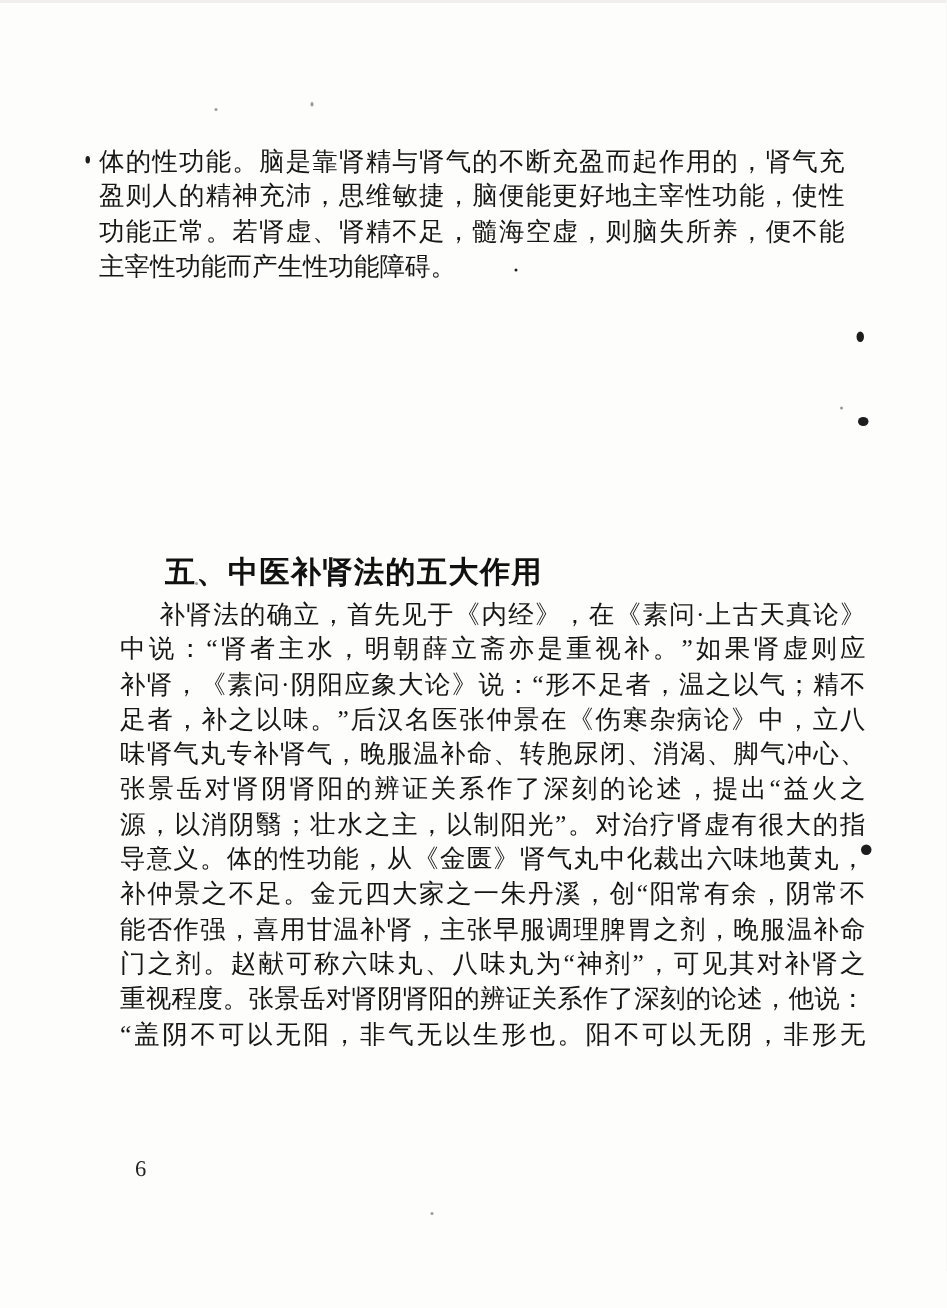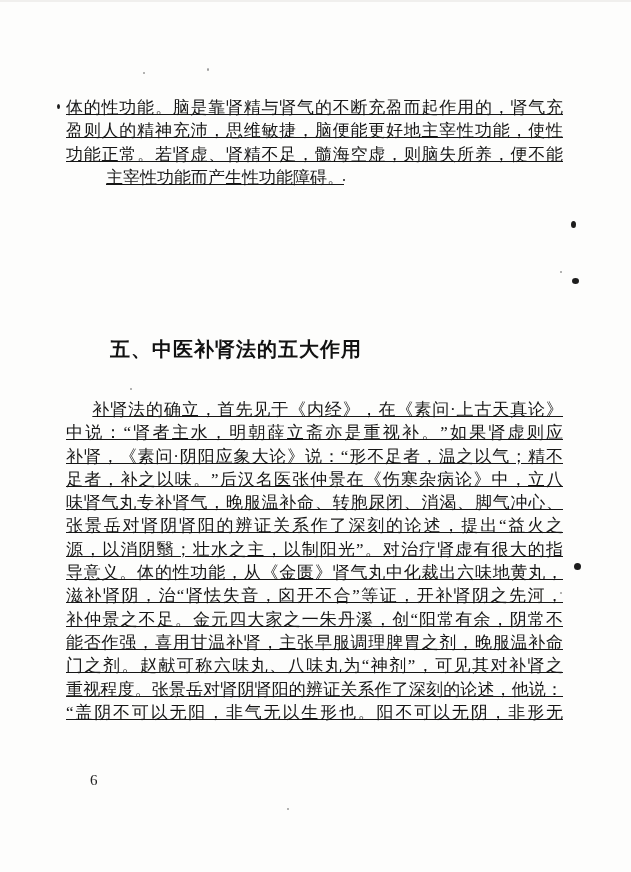--- a/index.html
+++ b/index.html
@@ -19,60 +19,58 @@
     position:absolute;top:0;left:0;right:0;height:2px;
     background:#f0efed;
   }
   .para{
     position:absolute;
     left:66px;
     width:497px;
     font-size:17px;
     line-height:23.3px;
     letter-spacing:0px;
-    text-decoration:underline;
   }
   .pline{
     white-space:nowrap;
     overflow:hidden;
     text-align:justify;
     text-align-last:justify;
     height:23.3px;
   }
   .pline.short{
     text-align-last:left;
-    margin-left:40px;
   }
   .para.indent .pline:first-child{
     text-indent:1.55em;
   }
   .heading{
     position:absolute;
-    top:336px;left:110px;
+    top:368px;left:110px;
     font-size:20px;
     font-weight:bold;
     letter-spacing:1px;
     white-space:nowrap;
     color:#111;
   }
   .page-number{
     position:absolute;
     top:772px;left:90px;
     font-size:15px;
     color:#222;
   }
   .speck{
     position:absolute;
     background:#1d1d1d;
     border-radius:50%;
   }
   .speck.light{background:#9a9a9a;}
   #para1{top:96px;}
   #para2{top:192px;}
-  #para3{top:398px;}
+  #para3{top:398px;margin-left:14px;}
 </style>
 </head>
 <body>
 
 <div class="page">
   <div class="edge-top"></div>
 
   <div id="para1" class="para">
       <div class="pline">体的性功能。脑是靠肾精与肾气的不断充盈而起作用的，肾气充</div>
       <div class="pline">盈则人的精神充沛，思维敏捷，脑便能更好地主宰性功能，使性</div>
@@ -85,21 +83,20 @@
 
   <div id="para3" class="para indent">
       <div class="pline">补肾法的确立，首先见于《内经》，在《素问·上古天真论》</div>
       <div class="pline">中说：“肾者主水，明朝薛立斋亦是重视补。”如果肾虚则应</div>
       <div class="pline">补肾，《素问·阴阳应象大论》说：“形不足者，温之以气；精不</div>
       <div class="pline">足者，补之以味。”后汉名医张仲景在《伤寒杂病论》中，立八</div>
       <div class="pline">味肾气丸专补肾气，晚服温补命、转胞尿闭、消渴、脚气冲心、</div>
       <div class="pline">张景岳对肾阴肾阳的辨证关系作了深刻的论述，提出“益火之</div>
       <div class="pline">源，以消阴翳；壮水之主，以制阳光”。对治疗肾虚有很大的指</div>
       <div class="pline">导意义。体的性功能，从《金匮》肾气丸中化裁出六味地黄丸，</div>
-      <div class="pline">滋补肾阴，治“肾怯失音，囟开不合”等证，开补肾阴之先河，</div>
       <div class="pline">补仲景之不足。金元四大家之一朱丹溪，创“阳常有余，阴常不</div>
       <div class="pline">能否作强，喜用甘温补肾，主张早服调理脾胃之剂，晚服温补命</div>
       <div class="pline">门之剂。赵献可称六味丸、八味丸为“神剂”，可见其对补肾之</div>
       <div class="pline">重视程度。张景岳对肾阴肾阳的辨证关系作了深刻的论述，他说：</div>
       <div class="pline">“盖阴不可以无阳，非气无以生形也。阳不可以无阴，非形无</div>
     </div>
 
   <div class="page-number">6</div>
 
   <div class="speck" style="left:57px;top:104px;width:3px;height:5px;"></div>

